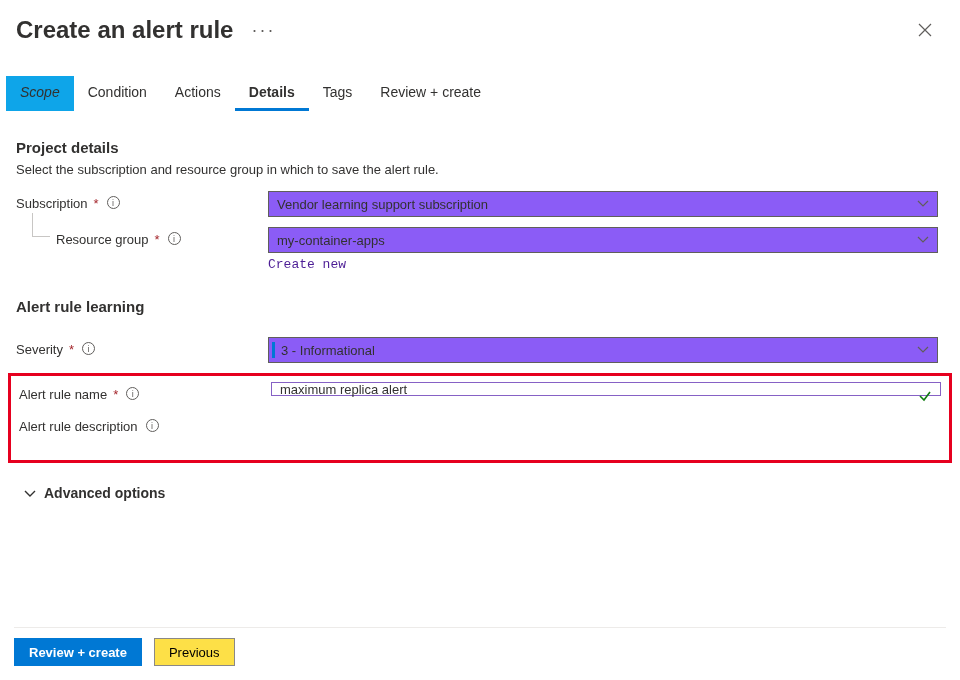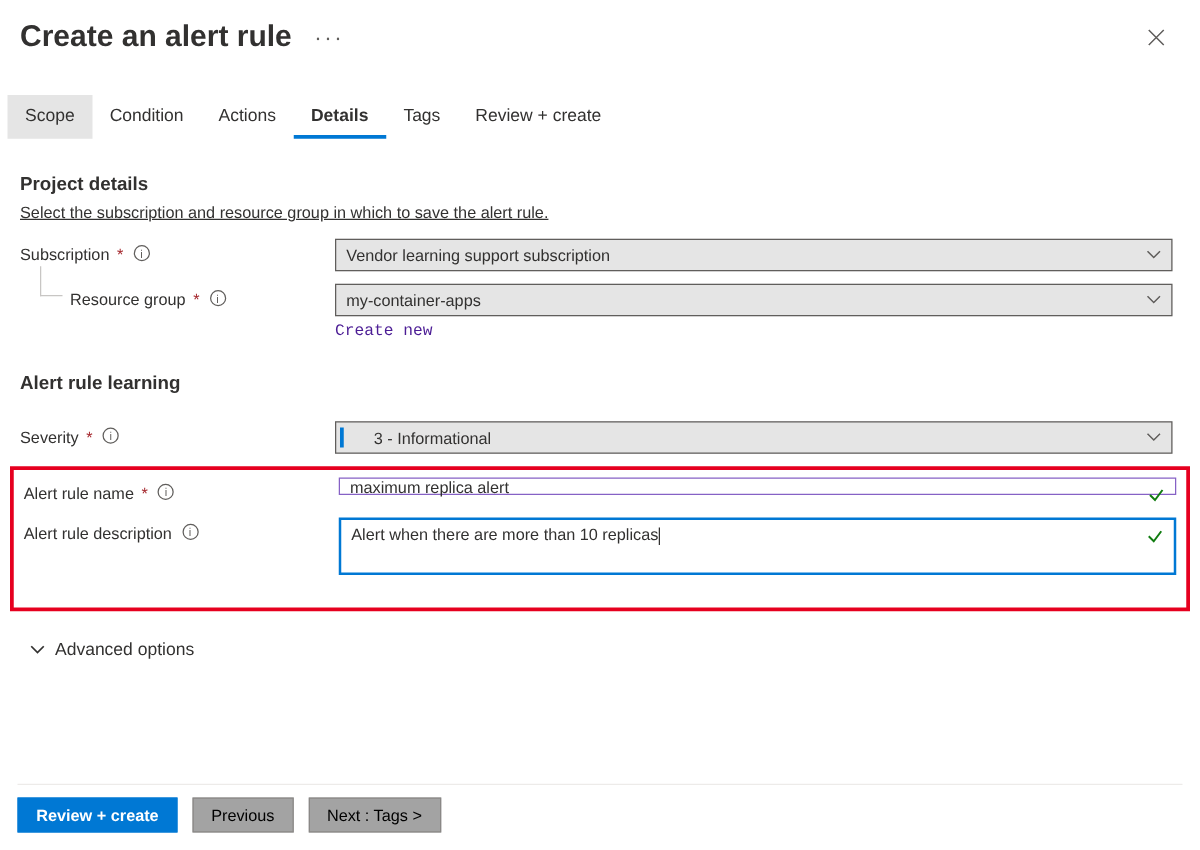--- a/index.html
+++ b/index.html
@@ -46,38 +46,37 @@
     padding: 24px 0 0 6px;
     border-bottom: none;
   }
   .tab {
     padding: 8px 14px;
     font-size: 14px;
     color: #323130;
     cursor: pointer;
     border-bottom: 3px solid transparent;
   }
-  .tab.scope { background: #e5e5e5; }
+  .tab.scope { background: #0ea5e9; font-style: italic; }
   .tab.active {
     font-weight: 600;
     border-bottom: 3px solid #0078d4;
   }
   .content {
     padding: 18px 16px 0 16px;
   }
   .section-title {
     font-size: 15px;
     font-weight: 600;
     margin: 10px 0 6px 0;
   }
   .section-desc {
     color: #323130;
     margin: 4px 0 14px 0;
     font-size: 13px;
-    text-decoration: underline;
   }
   .form-row {
     display: flex;
     align-items: flex-start;
     margin-bottom: 10px;
   }
   .form-label-col {
     width: 252px;
     flex-shrink: 0;
     padding-top: 5px;
@@ -117,29 +116,29 @@
   }
   .select {
     width: 100%;
     border: 1px solid #605e5c;
     height: 26px;
     padding: 0 28px 0 8px;
     display: flex;
     align-items: center;
     position: relative;
     cursor: pointer;
-    background: #e5e5e5;
+    background: #8b5cf6;
   }
   .select.blue-accent::before {
     content: "";
     position: absolute;
     left: 3px; top: 4px; bottom: 4px; width: 3px;
     background: #0078d4;
   }
-  .select.blue-accent { padding-left: 30px; }
+  .select.blue-accent { padding-left: 12px; }
   .chev {
     position: absolute;
     right: 8px;
     top: 50%;
     transform: translateY(-50%);
   }
   .chev svg { display:block; }
   .link {
     color: #4c1d95;
     font-size: 13px;
@@ -186,38 +185,38 @@
     background: #323130;
     vertical-align: middle;
     margin-left: 0px;
   }
   .adv {
     display: flex;
     align-items: center;
     gap: 8px;
     margin: 22px 0 0 8px;
     cursor: pointer;
-    font-weight: 400;
+    font-weight: 700;
     font-size: 14px;
   }
   .footer {
     position: absolute;
     bottom: 14px;
     left: 14px;
     right: 14px;
     border-top: 1px solid #edebe9;
     padding-top: 10px;
     display: flex;
     gap: 12px;
   }
   .btn {
     height: 28px;
     padding: 0 14px;
     border: 1px solid #8a8886;
-    background: #a3a3a3;
+    background: #fde047;
     font-size: 13px;
     cursor: pointer;
     display: inline-flex;
     align-items: center;
   }
   .btn.primary {
     background: #0078d4;
     border-color: #0078d4;
     color: #fff;
     font-weight: 600;
@@ -325,40 +324,29 @@
           </span>
         </div>
       </div>
     </div>
 
     <div class="form-row" style="margin-bottom:16px">
       <div class="form-label-col">
         <span>Alert rule description</span>
         <span class="info-icon">i</span>
       </div>
-      <div class="form-field-col">
-        <div class="text-area">
-          <span class="cursor-line">Alert when there are more than 10 replicas</span>
-          <span class="check-icon">
-            <svg width="14" height="14" viewBox="0 0 14 14">
-                <path d="M2 7 L6 11 L12 3" stroke="#107c10" stroke-width="1.6" fill="none"></path>
-              </svg>
-          </span>
-        </div>
-      </div>
     </div>
   </div>
 
   <div class="adv">
     <span>
       <svg width="12" height="8" viewBox="0 0 12 8">
           <path d="M1 1 L6 6 L11 1" stroke="#323130" stroke-width="1.4" fill="none"></path>
         </svg>
     </span>
     <span>Advanced options</span>
   </div>
 </div>
 
 <div class="footer">
   <button class="btn primary">Review + create</button>
   <button class="btn">Previous</button>
-  <button class="btn">Next : Tags &gt;</button>
 </div>
 
 </body></html>

